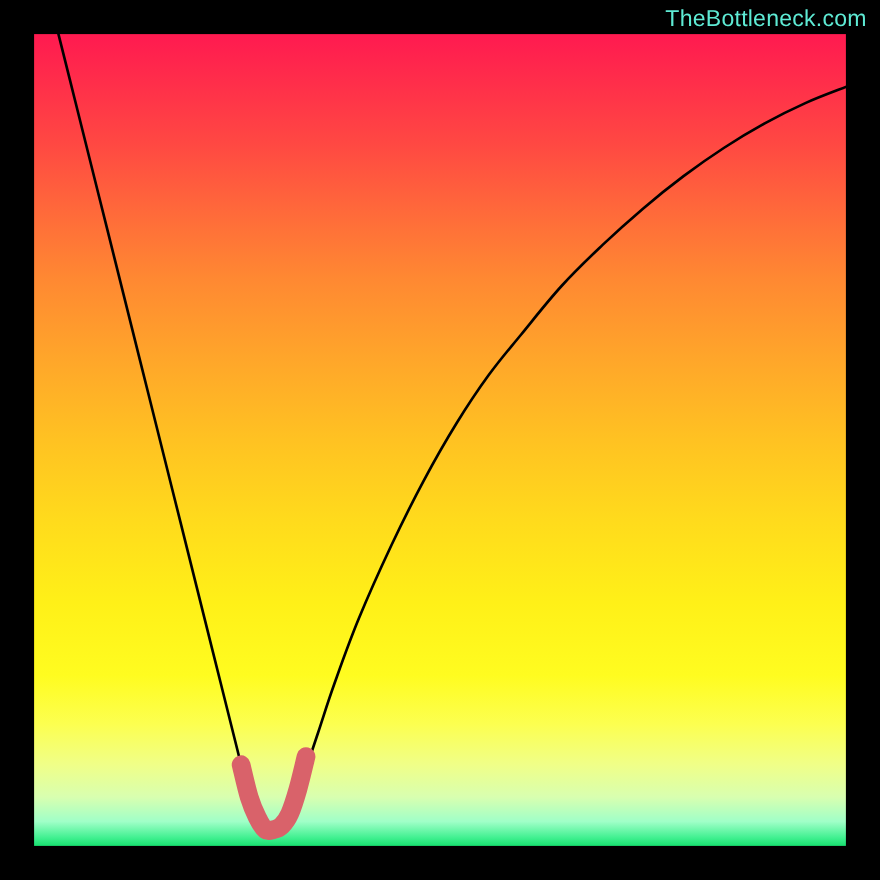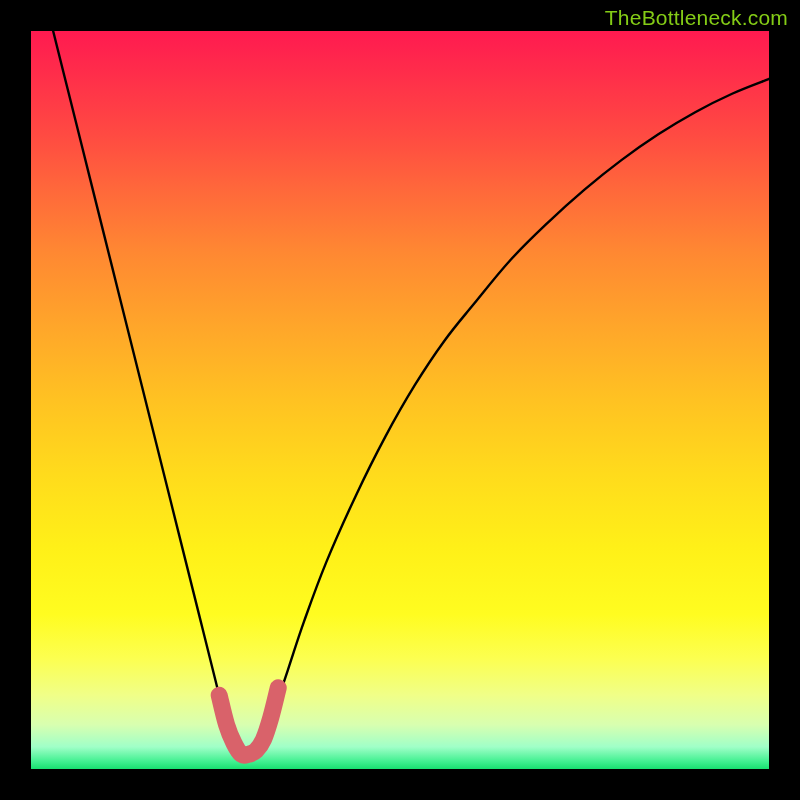--- a/index.html
+++ b/index.html
@@ -44,21 +44,21 @@
       #d8ffb0 94%,
       #a0ffc8 97%,
       #40f090 99%,
       #18e070 100%
     );
   }
   .watermark {
     position: absolute;
     top: 6px;
     right: 12px;
-    color: #84cc16;
+    color: #5eead4;
     font-size: 21px;
     font-weight: 500;
     letter-spacing: 0.2px;
     user-select: none;
   }
   svg.curve {
     position: absolute;
     inset: 0;
   }
 </style>

